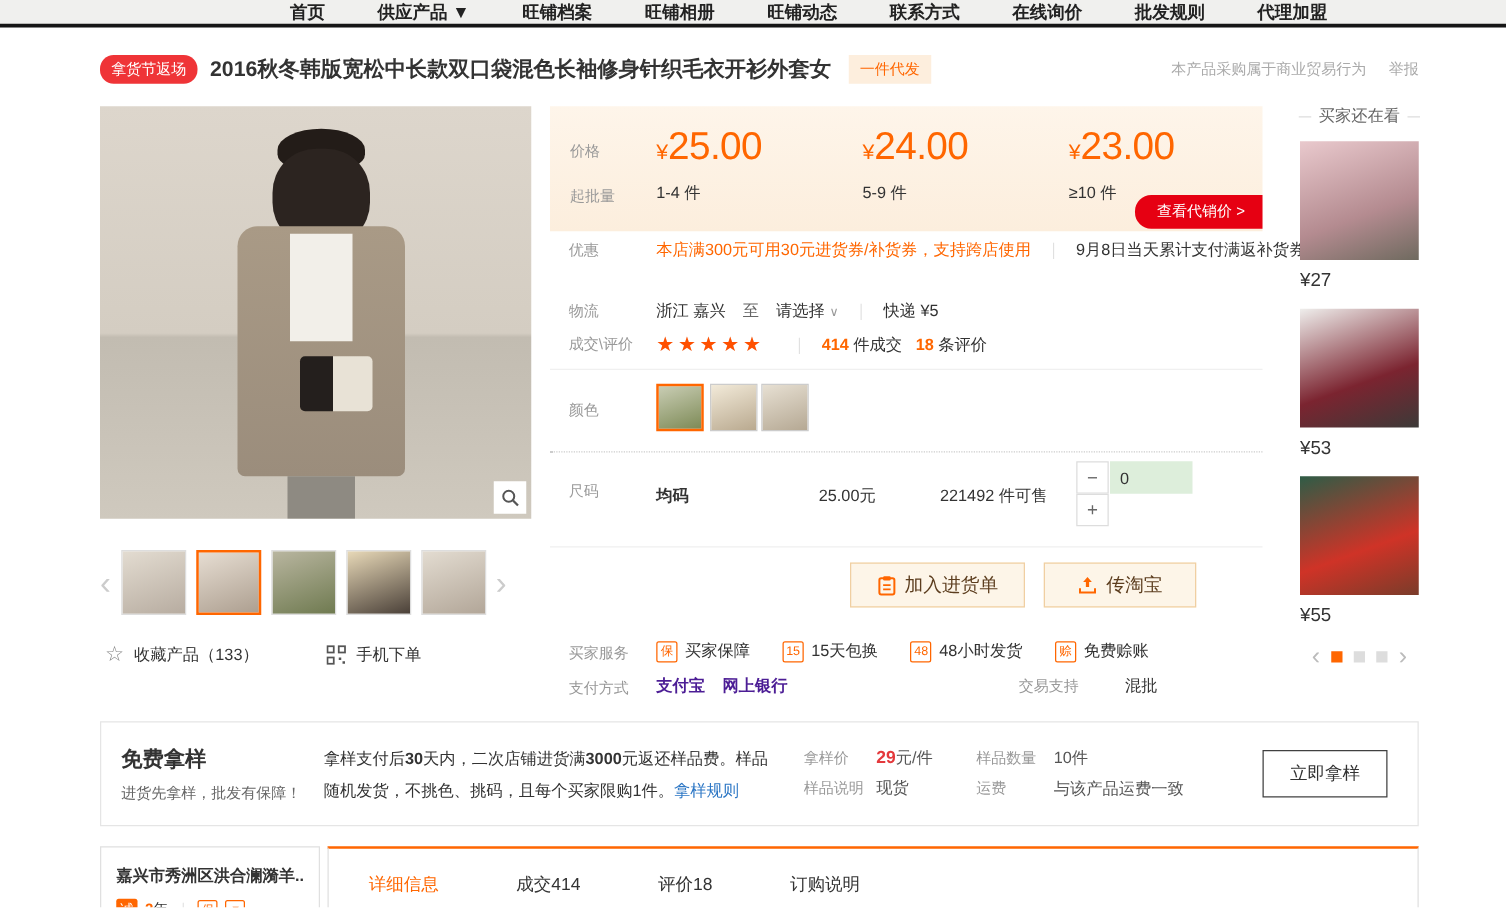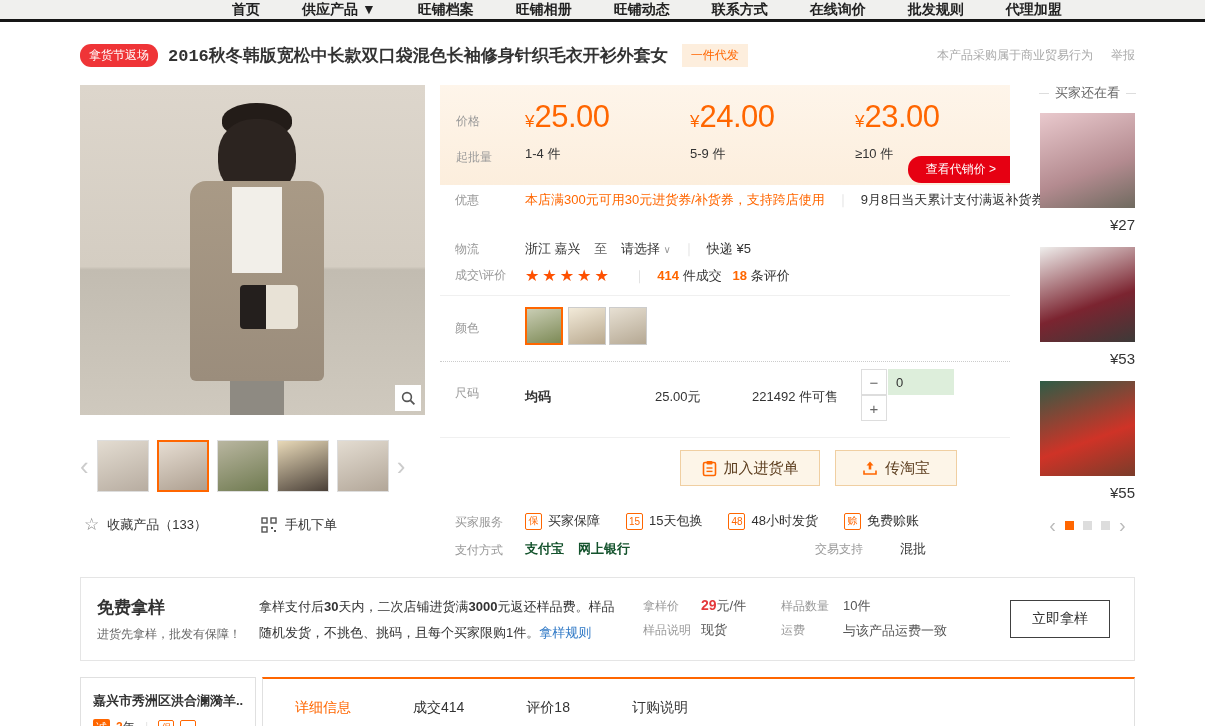--- a/index.html
+++ b/index.html
@@ -5,21 +5,21 @@
   * { margin:0; padding:0; box-sizing:border-box; }
   html,body { background:#fff; }
   body { font-family:"Liberation Sans","DejaVu Sans",sans-serif; color:#333; }
   .page { position:relative; width:1205px; height:726px; overflow:hidden; background:#fff; margin:0 auto; }
 
   
   .topnav { position:absolute; left:0; top:0; width:100%; height:22px; background:#f0f0ee; border-bottom:3px solid #161616; display:flex; align-items:center; padding-left:232px; gap:42px; }
   .topnav .nav-item { font-size:14px; font-weight:bold; color:#222; cursor:pointer; white-space:nowrap; }
 
   
-  .title-row { position:absolute; left:80px; top:42px; width:1055px; height:26px; display:flex; align-items:center;font-family:Liberation Mono, monospace; }
+  .title-row { position:absolute; left:80px; top:42px; width:1055px; height:26px; display:flex; align-items:center; }
   .event-badge { background:#ef3437; color:#fff; font-size:12px; padding:3px 9px; border-radius:11px; margin-right:10px; white-space:nowrap; }
   .prod-title { font-size:17px; font-weight:bold; color:#333; white-space:nowrap; }
   .dropship-badge { background:#fdeedd; color:#f60; font-size:12px; padding:3px 9px; margin-left:14px; white-space:nowrap; }
   .title-right { margin-left:auto; font-size:12px; color:#aaa; display:flex; gap:18px; }
   .title-right .report { cursor:pointer; }
 
   
   .main-img { position:absolute; left:80px; top:85px; width:345px; height:330px; background:linear-gradient(180deg,#ddd6cc 0%,#d4cdc2 55%,#c2bcb1 56%,#cfc9be 100%); overflow:hidden; }
   .mi-hat   { position:absolute; left:142px; top:18px; width:70px; height:34px; background:#231c18; border-radius:50% 50% 40% 40%; }
   .mi-hair  { position:absolute; left:138px; top:34px; width:78px; height:78px; background:#2c2420; border-radius:45%; }
@@ -75,29 +75,29 @@
   
   .btn-order { position:absolute; left:525px; top:450px; width:140px; height:36px; background:#f60; color:#fff; font-size:16px; border:0; cursor:pointer; font-family:inherit; }
   .btn-light { position:absolute; top:450px; height:36px; background:#fdf5e8; border:1px solid #f0cfa2; color:#5c3d1e; font-size:15px; cursor:pointer; display:flex; align-items:center; justify-content:center; gap:7px; font-family:inherit; }
   .btn-cart { left:680px; width:140px; }
   .btn-tao  { left:835px; width:122px; }
 
   
   .svc-items { position:absolute; left:525px; top:512px; display:flex; gap:26px; font-size:13px; color:#333; }
   .svc { display:flex; align-items:center; gap:6px; }
   .svc-ic { display:inline-flex; align-items:center; justify-content:center; min-width:17px; height:17px; border:1px solid #f60; color:#f60; font-size:10px; border-radius:2px; padding:0 1px; }
-  .pay-methods { position:absolute; left:525px; top:540px; font-size:13px; font-weight:bold; color:#14532d; display:flex; gap:14px; }
+  .pay-methods { position:absolute; left:525px; top:540px; font-size:13px; font-weight:bold; color:#4c1d95; display:flex; gap:14px; }
   .trade-label { position:absolute; left:815px; top:541px; font-size:12px; color:#999; }
   .trade-value { position:absolute; left:900px; top:540px; font-size:13px; color:#333; }
 
   
   .side { position:absolute; left:1040px; top:84px; width:95px; }
   .side-head { display:flex; align-items:center; gap:6px; color:#666; font-size:13px; white-space:nowrap; justify-content:center; }
   .side-head .ln { flex:1; height:1px; background:#ddd; min-width:10px; }
-  .side-card { margin-top:11px; text-align:right; cursor:pointer; }
+  .side-card { margin-top:11px; text-align:left; cursor:pointer; }
   .side-img { width:95px; height:95px; }
   .si1 { background:linear-gradient(160deg,#e9c9cd,#b48b90 60%,#6f6a5f); }
   .si2 { background:linear-gradient(160deg,#efeeec,#7b2430 60%,#3c3a38); }
   .si3 { background:linear-gradient(160deg,#2e5c46,#cf3327 60%,#7a3c2a); }
   .side-price { font-size:15px; color:#333; margin:8px 0 14px; }
   .side-pager { margin-top:2px; display:flex; align-items:center; justify-content:center; gap:9px; }
   .pg-arrow { color:#bbb; font-size:20px; line-height:1; cursor:pointer; }
   .pg-dot { width:9px; height:9px; background:#ddd; cursor:pointer; }
   .pg-dot.on { background:#f60; }
 

